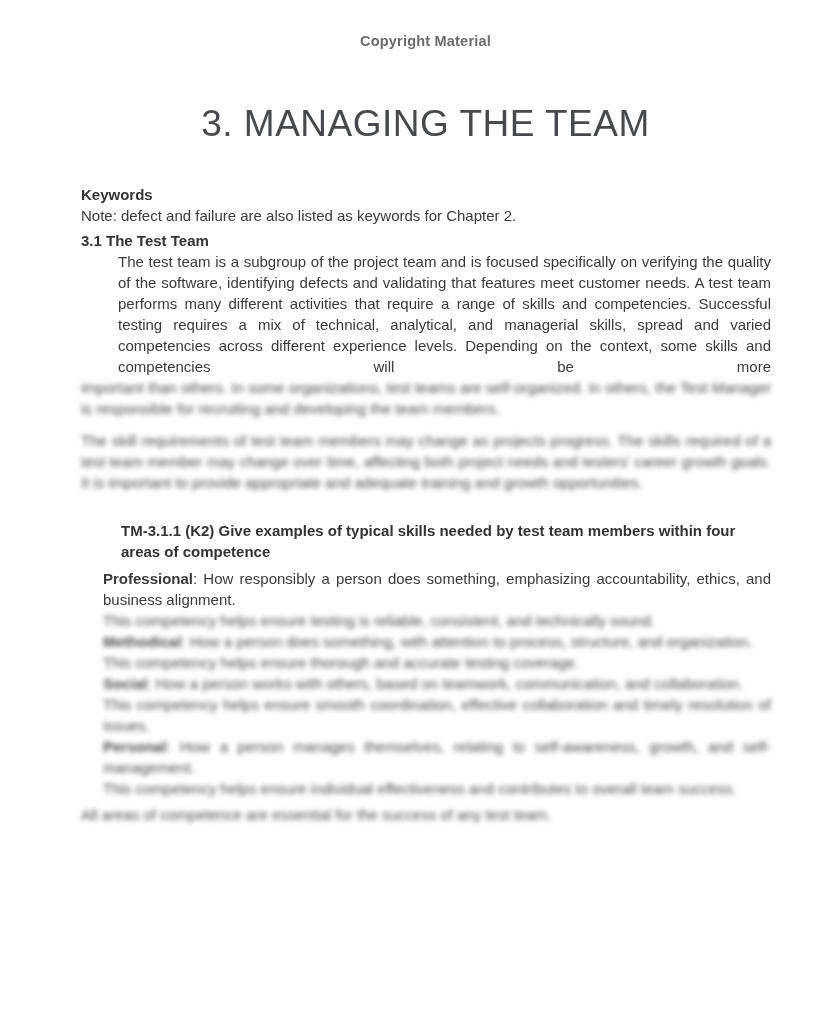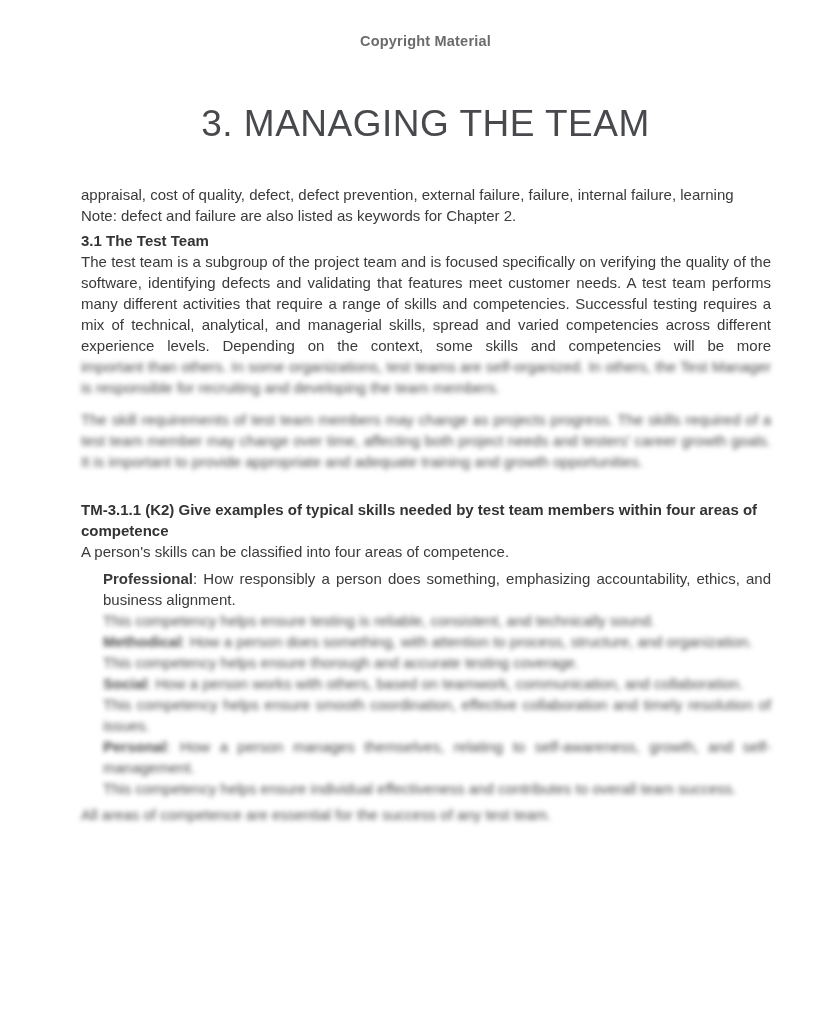--- a/index.html
+++ b/index.html
@@ -44,28 +44,28 @@
   .content {
     position: absolute;
     left: 81px;
     width: 690px;
     top: 184px;
     font-size: 15px;
     line-height: 21px;
   }
   .bold { font-weight: bold; color: #333333; }
   .just { text-align: justify; }
-  .jlast { text-align-last: justify; }
+  .jlast { text-align-last: justify; margin-left: 37px; }
   .blurred {
     filter: blur(2.6px);
     color: #4b4b4b;
   }
   .mt-sec   { margin-top: 4px; }
   .mt-para  { margin-top: 11px; }
-  .mt-obj   { margin-top: 27px; }
+  .mt-obj   { margin-top: 27px; margin-left: 40px; }
   .mt-close { margin-top: 5px; }
   .items { padding-left: 22px; margin-top: 6px; }
   .footer {
     position: absolute;
     top: 948px;
     left: 0;
     right: 0;
     text-align: center;
     font-size: 15px;
     color: #58595b;
@@ -75,30 +75,29 @@
 <body>
 
 <div class="page">
 
   <div class="copyright">Copyright Material</div>
 
   <h1 class="title">3. MANAGING THE TEAM</h1>
 
   <div class="content">
 
-    <div>appraisal, cost of quality, defect, defect prevention, external failure, failure, internal failure, learning</div>
+    <div class="bold">Keywords</div>
     <div>Note: defect and failure are also listed as keywords for Chapter 2.</div>
 
     <div class="bold mt-sec">3.1 The Test Team</div>
     <div class="just jlast">The test team is a subgroup of the project team and is focused specifically on verifying the quality of the software, identifying defects and validating that features meet customer needs. A test team performs many different activities that require a range of skills and competencies. Successful testing requires a mix of technical, analytical, and managerial skills, spread and varied competencies across different experience levels. Depending on the context, some skills and competencies will be more</div>
     <div class="just blurred">important than others. In some organizations, test teams are self-organized. In others, the Test Manager is responsible for recruiting and developing the team members.</div>
     <div class="just blurred mt-para">The skill requirements of test team members may change as projects progress. The skills required of a test team member may change over time, affecting both project needs and testers' career growth goals. It is important to provide appropriate and adequate training and growth opportunities.</div>
 
     <div class="bold mt-obj">TM-3.1.1 (K2) Give examples of typical skills needed by test team members within four areas of competence</div>
-    <div>A person's skills can be classified into four areas of competence.</div>
 
     <div class="items">
 
       <div class="item">
         <div class="just"><b>Professional</b><span>: How responsibly a person does something, emphasizing accountability, ethics, and business alignment.</span></div>
         <div class="just blurred">This competency helps ensure testing is reliable, consistent, and technically sound.</div>
       </div>
 
       <div class="item">
         <div class="just blurred"><b>Methodical</b><span>: How a person does something, with attention to process, structure, and organization.</span></div>

